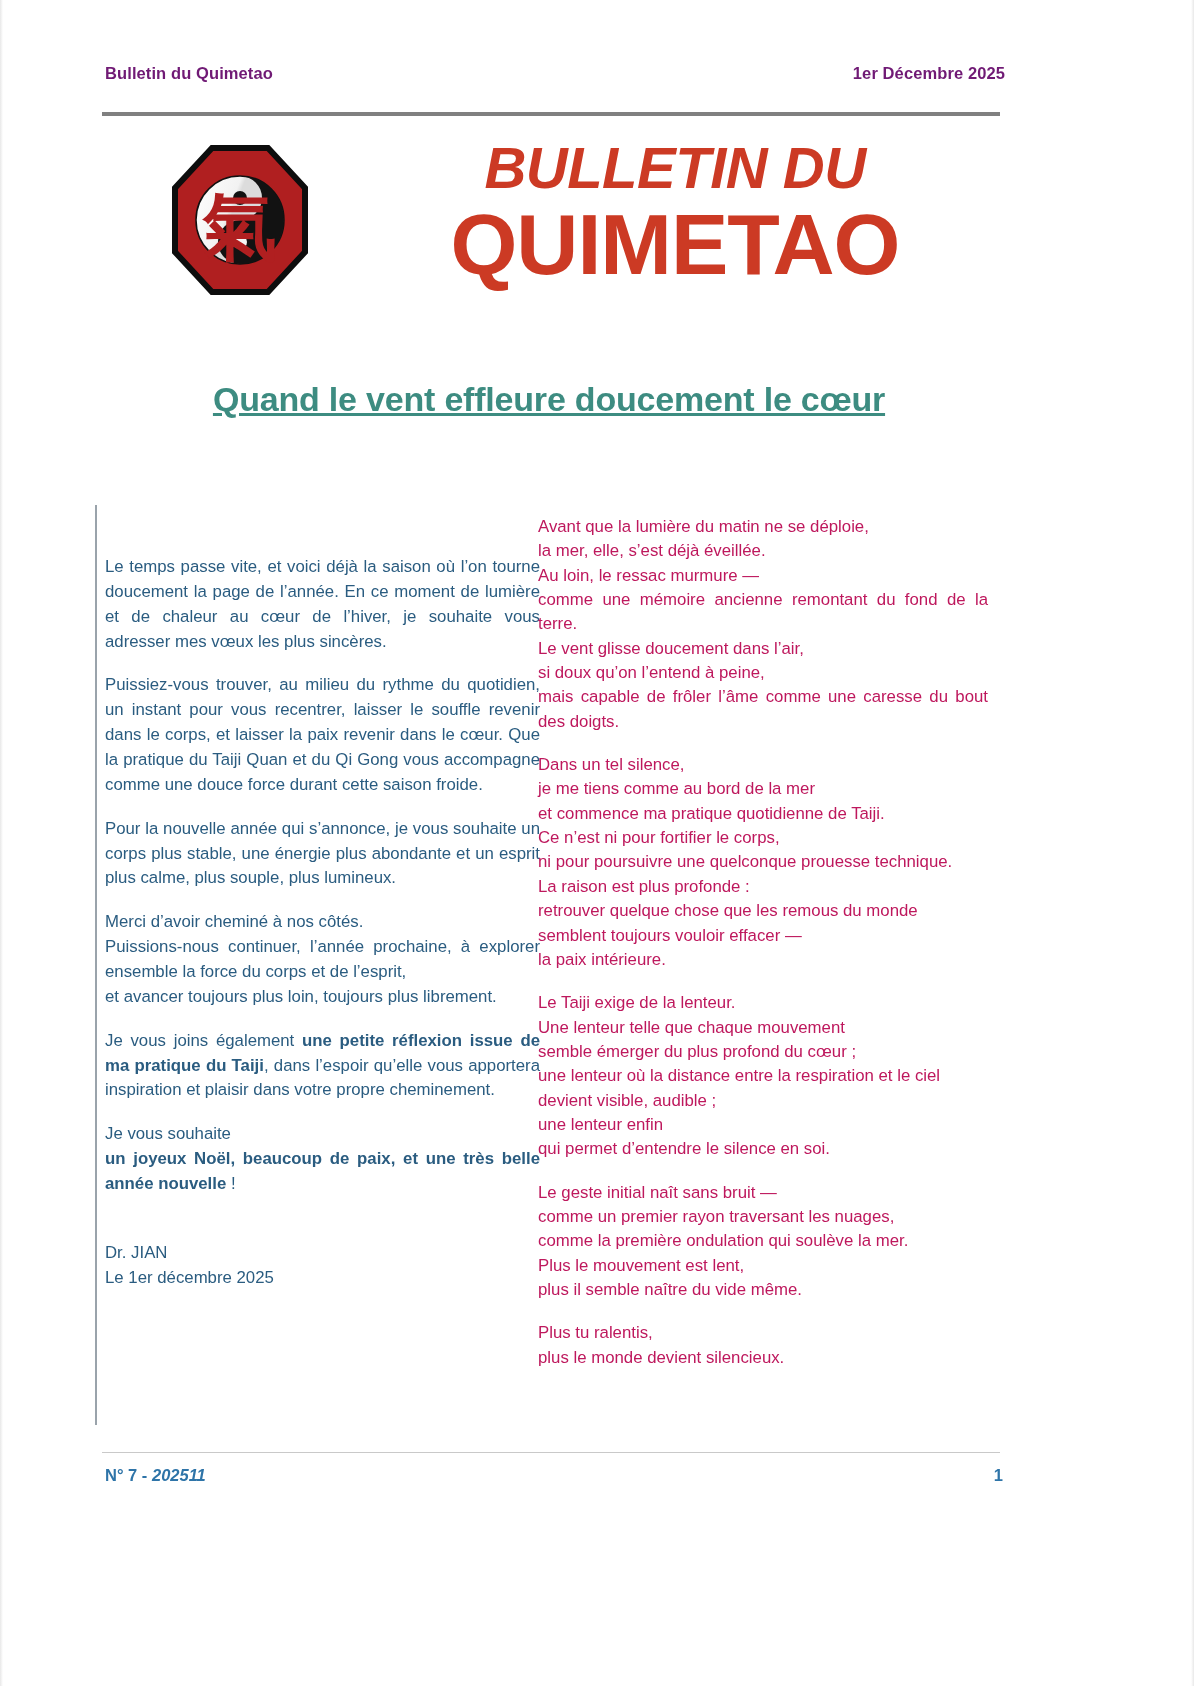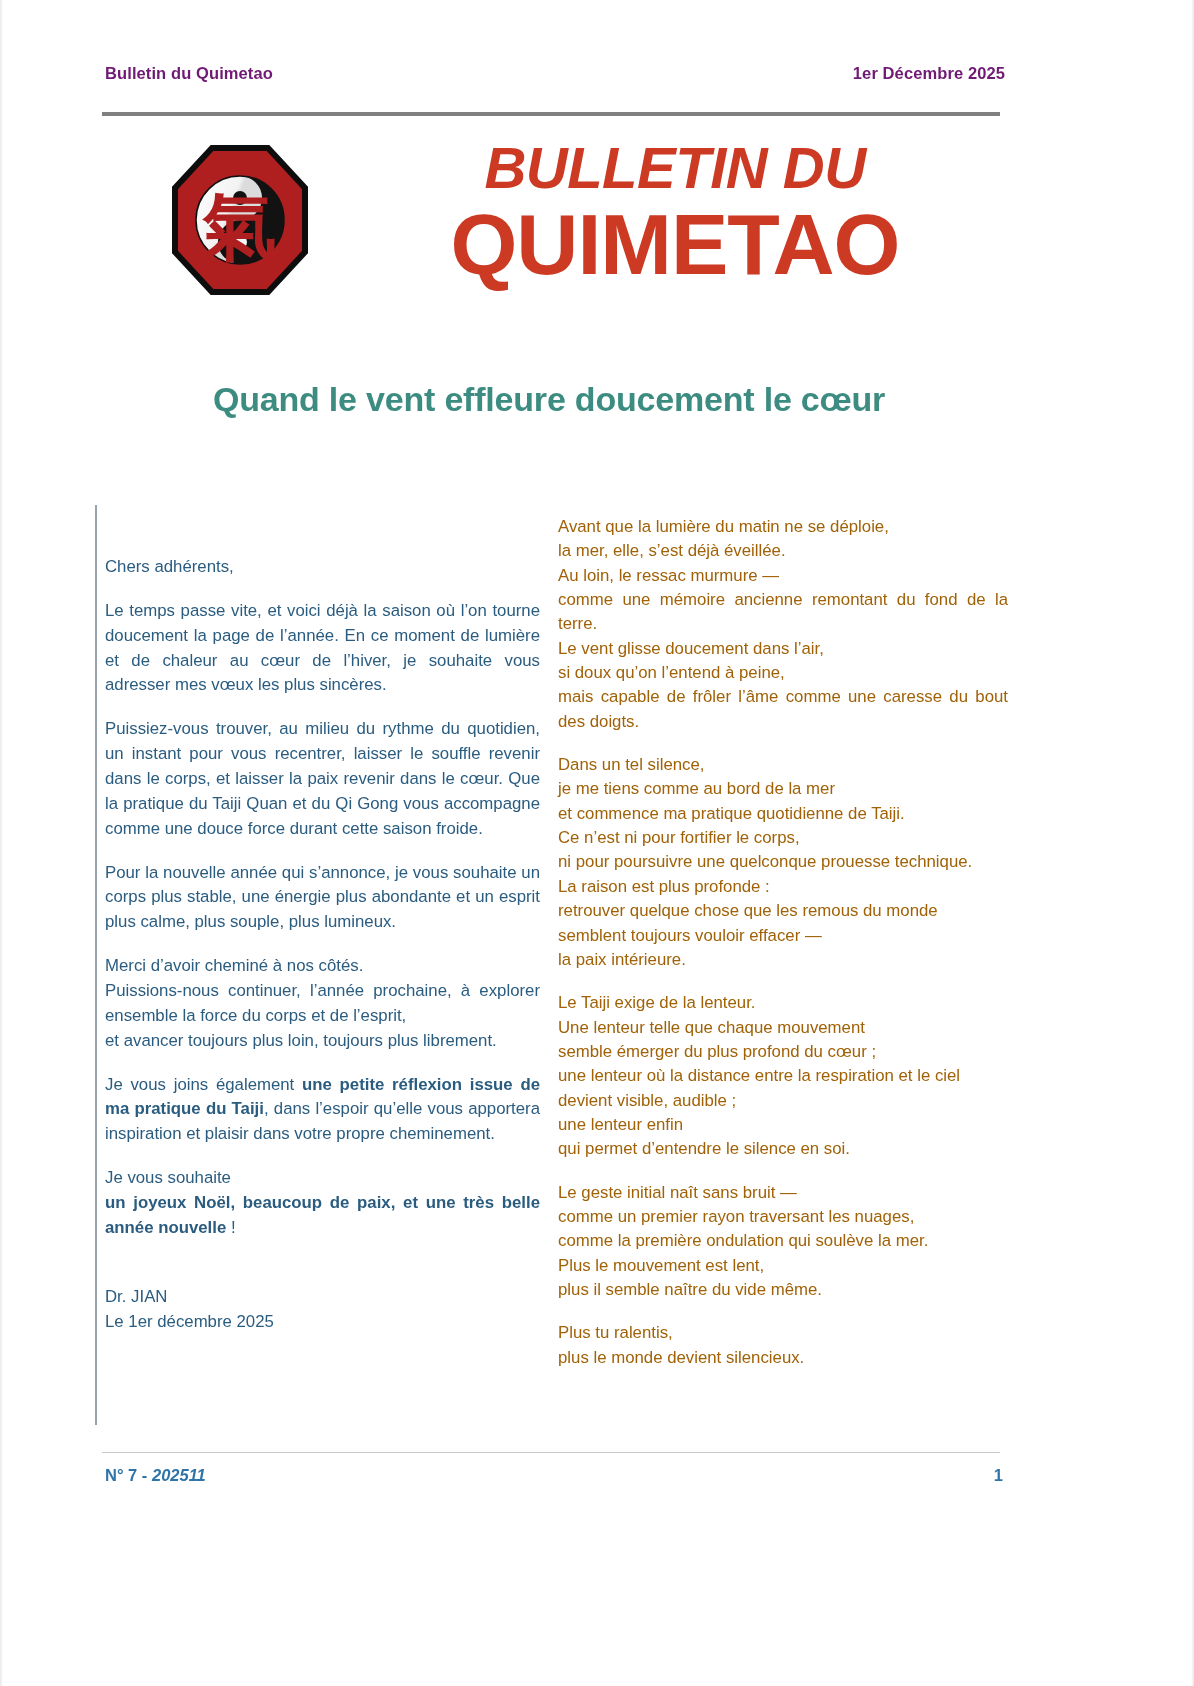--- a/index.html
+++ b/index.html
@@ -114,20 +114,21 @@
   .article-title {
     position: absolute;
     left: 0px;
     top: 380px;
     width: 908px;
     text-align: center;
     font-size: 34px;
     font-weight: bold;
     color: #3D8C81;
     letter-spacing: -0.2px;
+    text-decoration: underline;
   }
   .article-subtitle {
     position: absolute;
     left: 0px;
     top: 450px;
     width: 908px;
     text-align: center;
     font-size: 22px;
     font-weight: bold;
     font-style: italic;
@@ -159,26 +160,26 @@
     line-height: 1.48;
     color: #2A5C80;
     text-align: justify;
   }
   .col-left p { margin: 0 0 19px 0; }
   .col-left b { font-weight: bold; }
   .col-left .sig { margin-top: 44px; }
 
   .col-right {
     position: absolute;
-    left: 463px;
+    left: 443px;
     top: 10px;
     width: 450px;
     font-size: 16.8px;
     line-height: 1.45;
-    color: #a16207;
+    color: #be185d;
     text-align: justify;
   }
   .col-right p { margin: 0 0 19px 0; }
 
   
   .footer-rule {
     position: absolute;
     left: 7px;
     top: 1452px;
     width: 898px;
@@ -239,21 +240,20 @@
         <div class="title-line2">QUIMETAO</div>
       </div>
     </div>
 
     <div class="article-title">Quand le vent effleure doucement le cœur</div>
 
     <div class="columns">
       <div class="col-divider"></div>
 
       <div class="col-left">
-        <p>Chers adhérents,</p>
         <p>Le temps passe vite, et voici déjà la saison où l’on tourne doucement la page de l’année. En ce moment de lumière et de chaleur au cœur de l’hiver, je souhaite vous adresser mes vœux les plus sincères.</p>
         <p>Puissiez-vous trouver, au milieu du rythme du quotidien, un instant pour vous recentrer, laisser le souffle revenir dans le corps, et laisser la paix revenir dans le cœur. Que la pratique du Taiji Quan et du Qi Gong vous accompagne comme une douce force durant cette saison froide.</p>
         <p>Pour la nouvelle année qui s’annonce, je vous souhaite un corps plus stable, une énergie plus abondante et un esprit plus calme, plus souple, plus lumineux.</p>
         <p>
           <span>Merci d’avoir cheminé à nos côtés.</span><br>
           <span>Puissions-nous continuer, l’année prochaine, à explorer ensemble la force du corps et de l’esprit,</span><br>
           <span>et avancer toujours plus loin, toujours plus librement.</span>
         </p>
         <p><span>Je vous joins également </span><b>une petite réflexion issue de ma pratique du Taiji</b><span>, dans l’espoir qu’elle vous apportera inspiration et plaisir dans votre propre cheminement.</span></p>
         <p>

